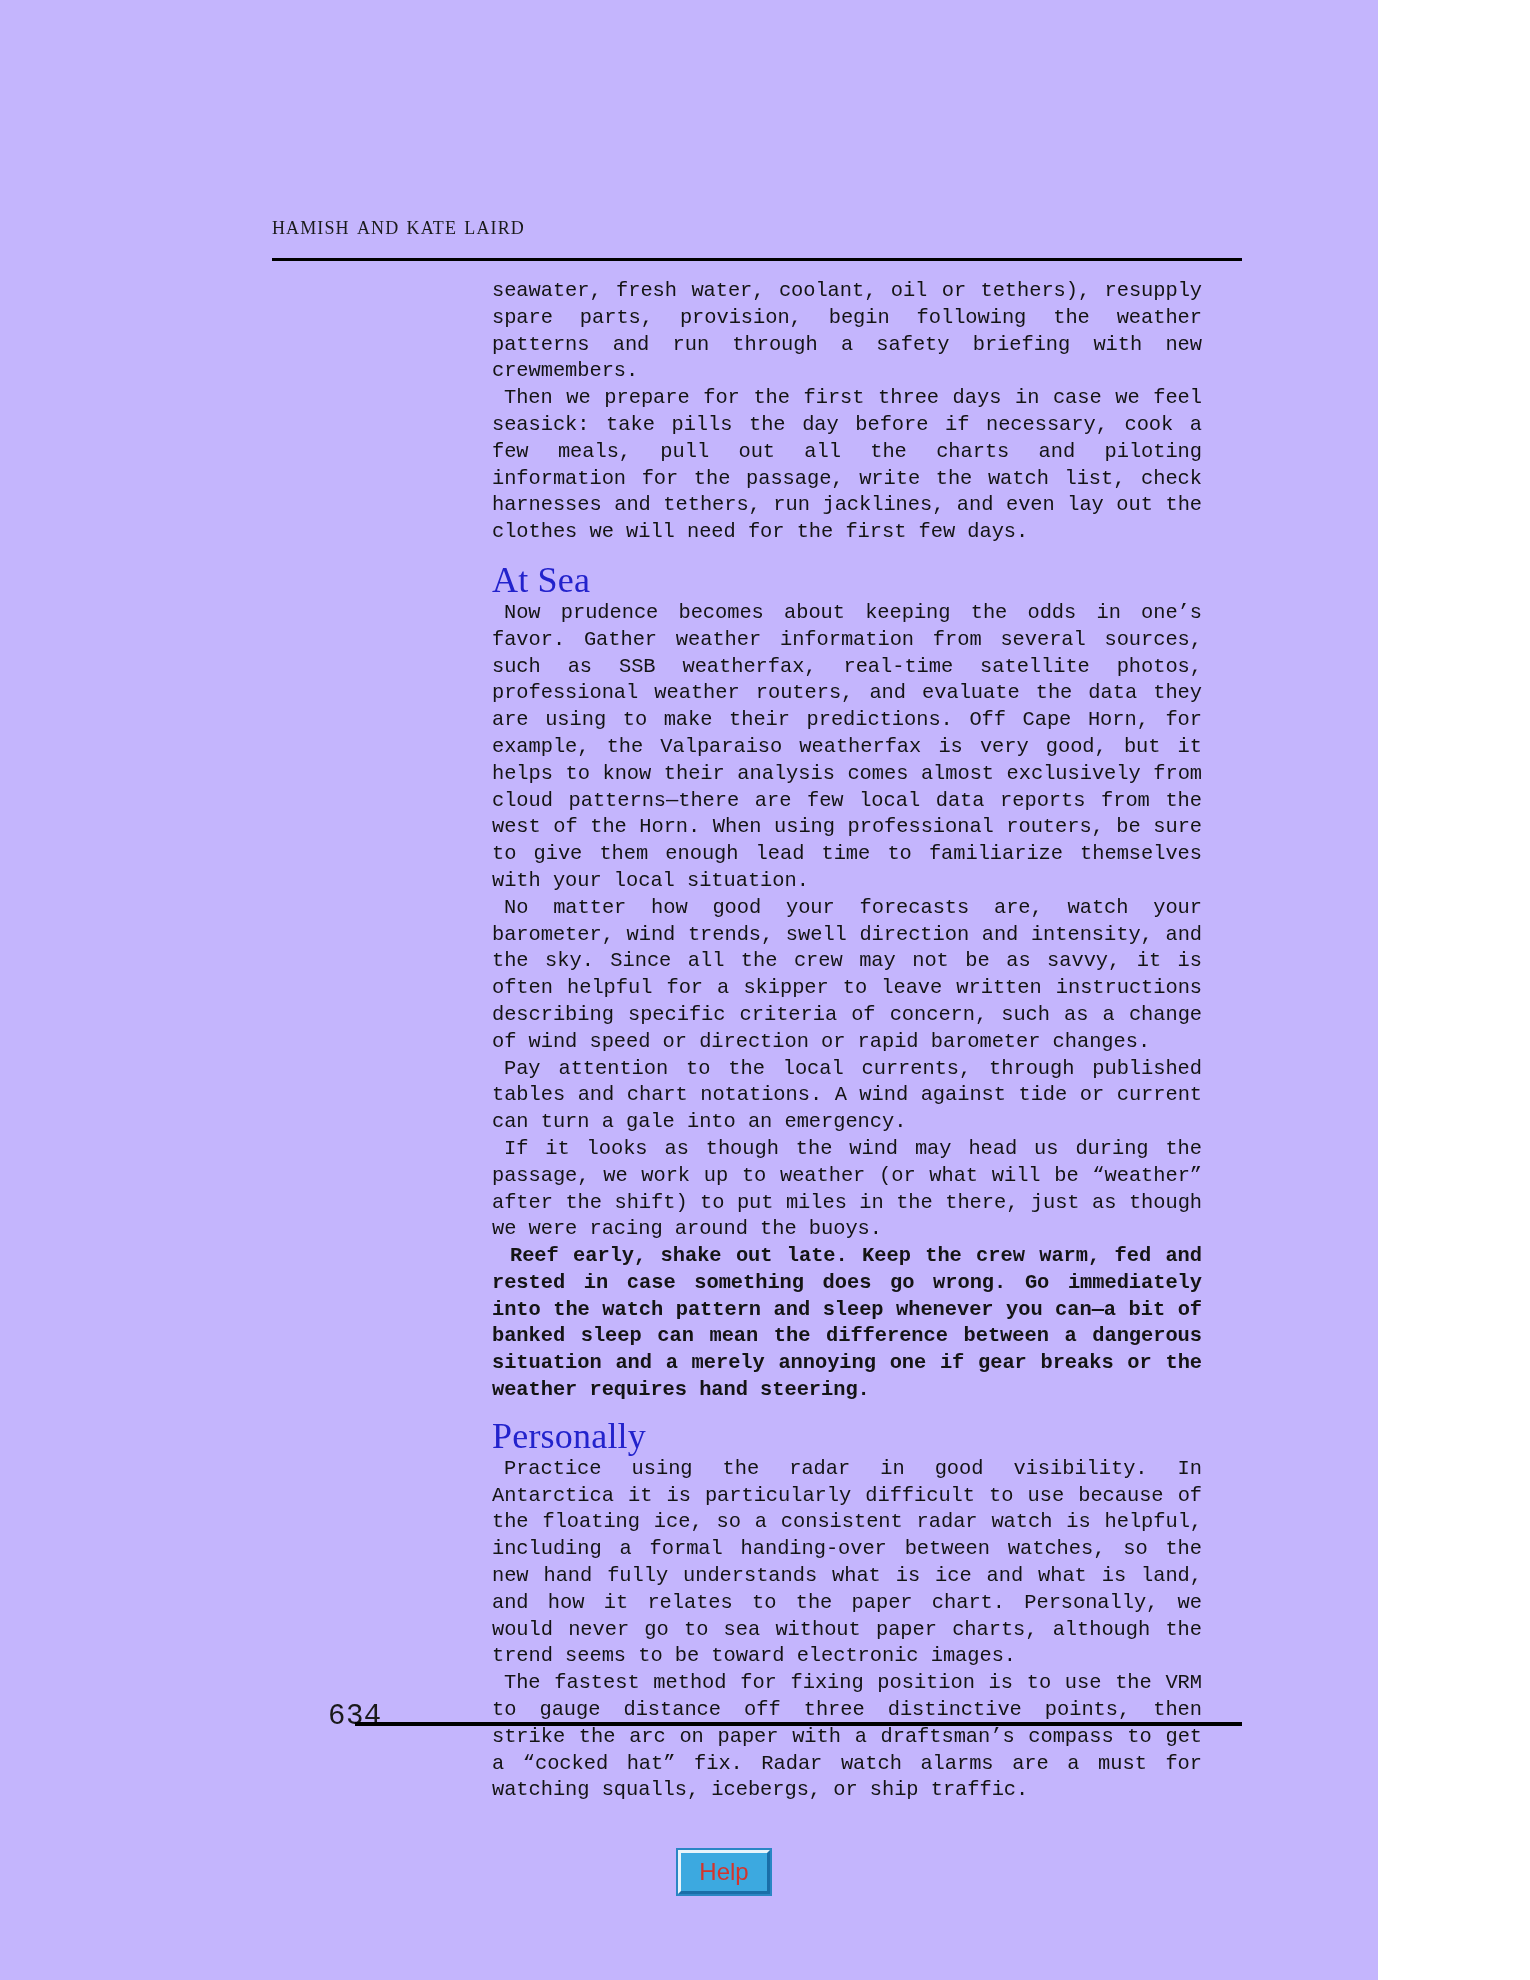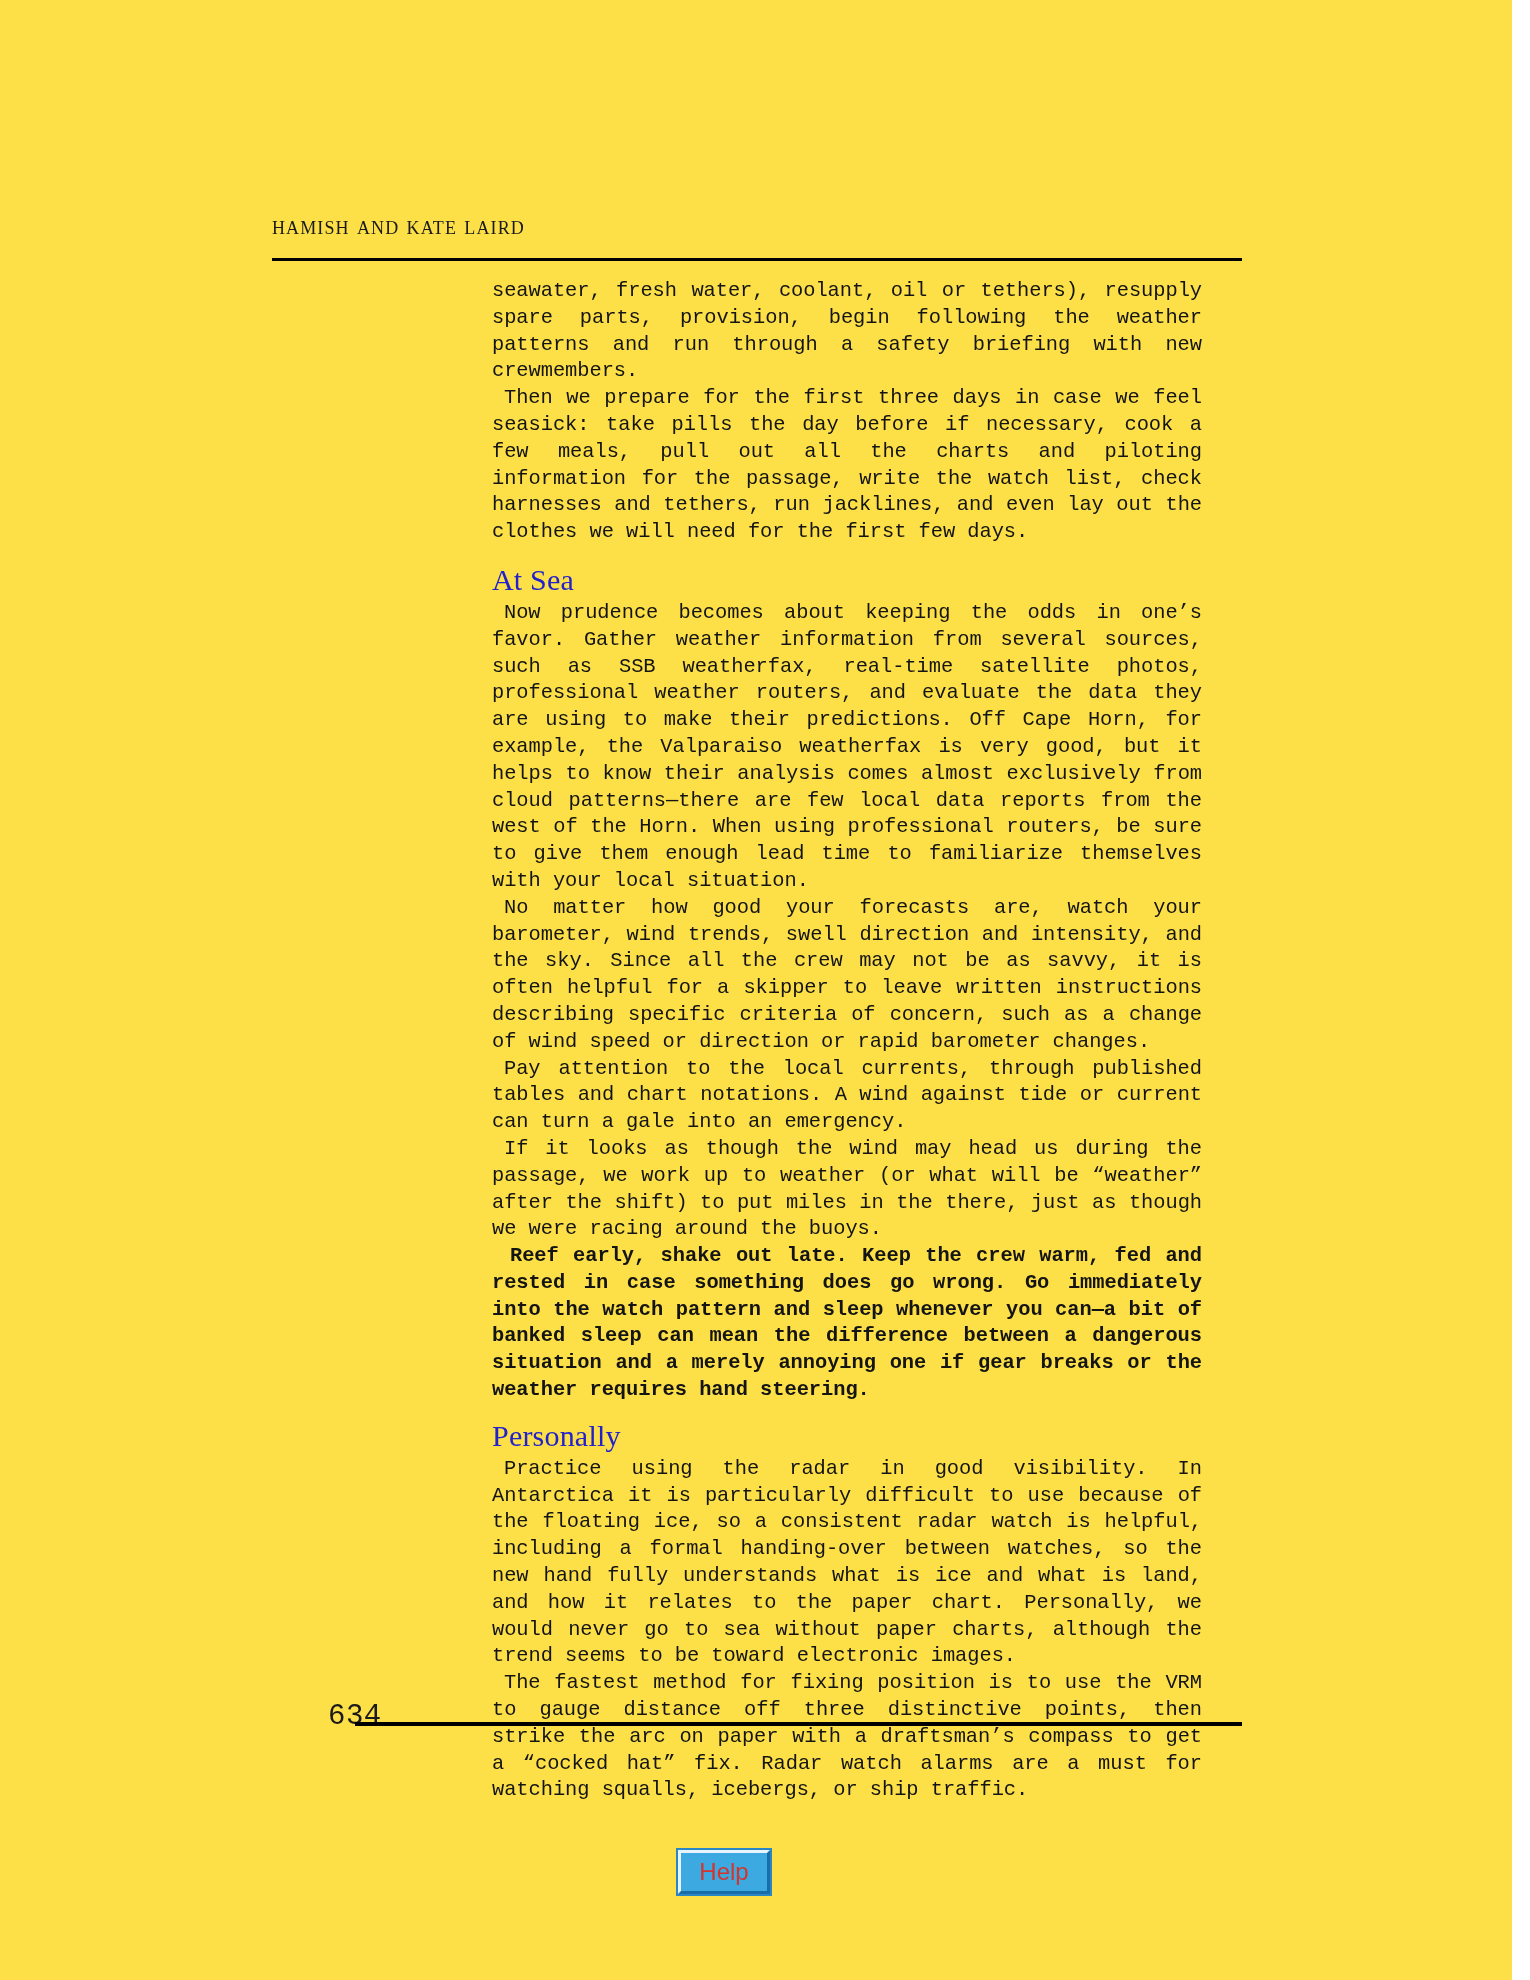--- a/index.html
+++ b/index.html
@@ -12,23 +12,23 @@
     width: 1530px;
     height: 1980px;
     position: relative;
     font-family: "Liberation Serif", serif;
     overflow: hidden;
   }
 
   .page {
     position: absolute;
     left: 0; top: 0;
-    width: 1512px;
+    width: 1378px;
     height: 1980px;
-    background: #fde047;
+    background: #c4b5fd;
   }
 
   
   .running-head {
     position: absolute;
     left: 272px;
     top: 212px;
     width: 1000px;
     font-family: "Liberation Serif", serif;
     font-size: 25px;
@@ -74,21 +74,21 @@
     text-indent: 12px;
   }
   p.body.indent-wide {
     text-indent: 18px;
     font-weight: bold;
   }
 
   h2.section {
     margin: 14px 0 2px 0;
     font-family: "Liberation Serif", serif;
-    font-size: 30px;
+    font-size: 36px;
     line-height: 36px;
     font-weight: 400;
     color: #2222cc;
     letter-spacing: 0.2px;
   }
   h2.section.first { margin-top: 16px; }
 
   
   .folio {
     position: absolute;

